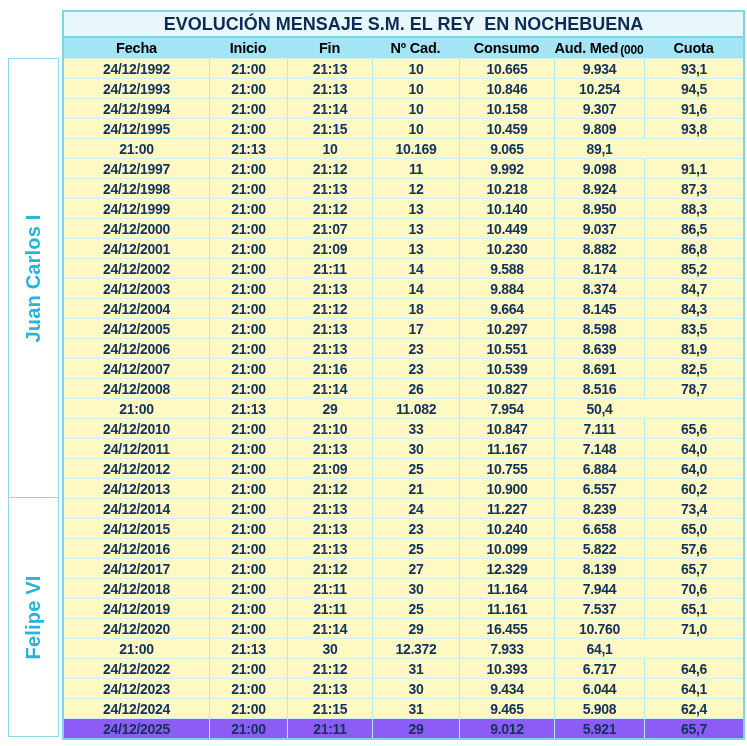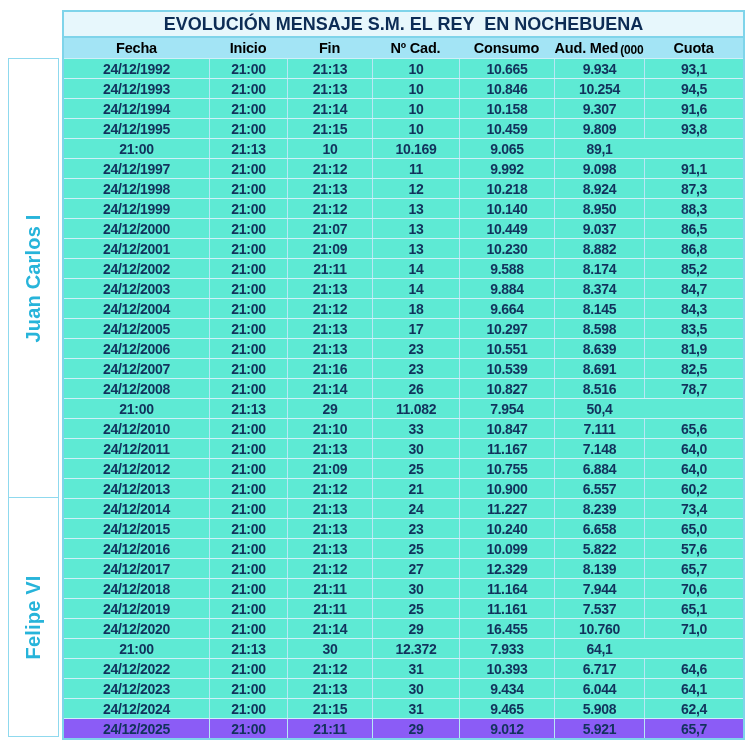--- a/index.html
+++ b/index.html
@@ -25,21 +25,21 @@
   .header-row{
     height:20px;background:#a3e4f5;color:#000000;font-size:14.5px;
   }
   .header-cell{
     display:flex;align-items:center;justify-content:center;
     white-space:nowrap;letter-spacing:-0.2px;
   }
   .header-suffix{font-size:12px;margin-left:2px;padding-top:3px;}
   .t-row{
     height:20px;box-sizing:border-box;border-top:1px solid #cfeff8;
-    background:#5eead4;font-size:14px;color:#12325c;
+    background:#fef9c3;font-size:14px;color:#12325c;
   }
   .t-row.highlight{background:#8b5cf6;}
   .t-cell{
     display:flex;align-items:center;justify-content:center;
     letter-spacing:-0.3px;overflow:hidden;
   }
   .t-cell + .t-cell{border-left:1px solid #b7e7f4;}
   
   .sidebar{position:absolute;left:8px;top:58px;width:51px;}
   .group-cell{

